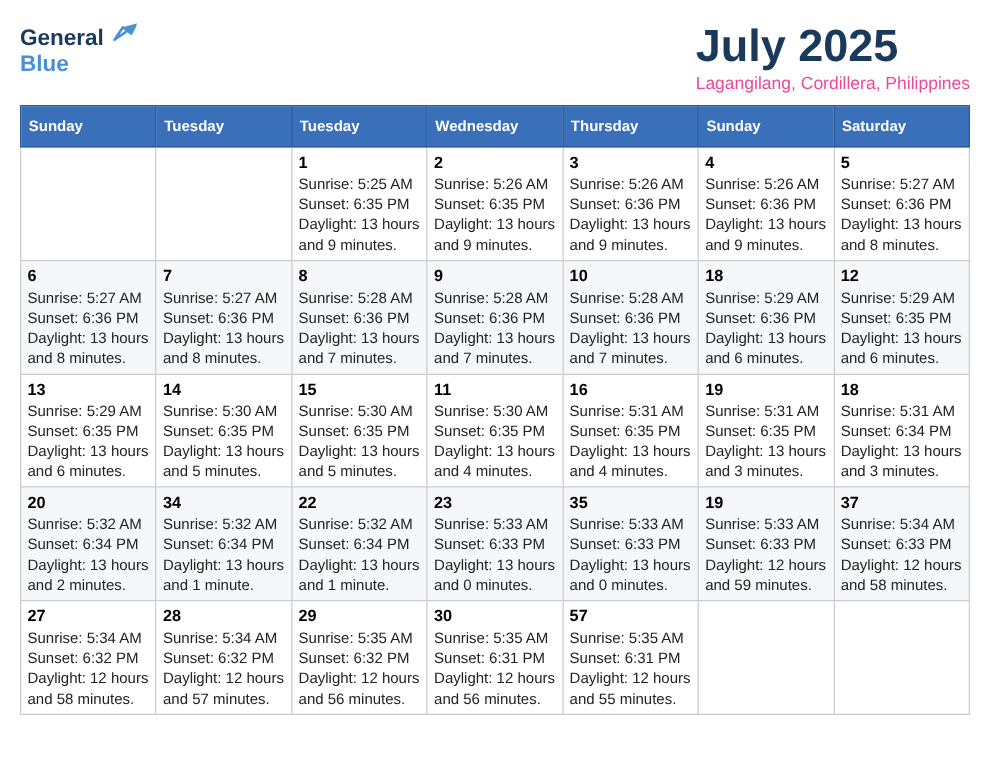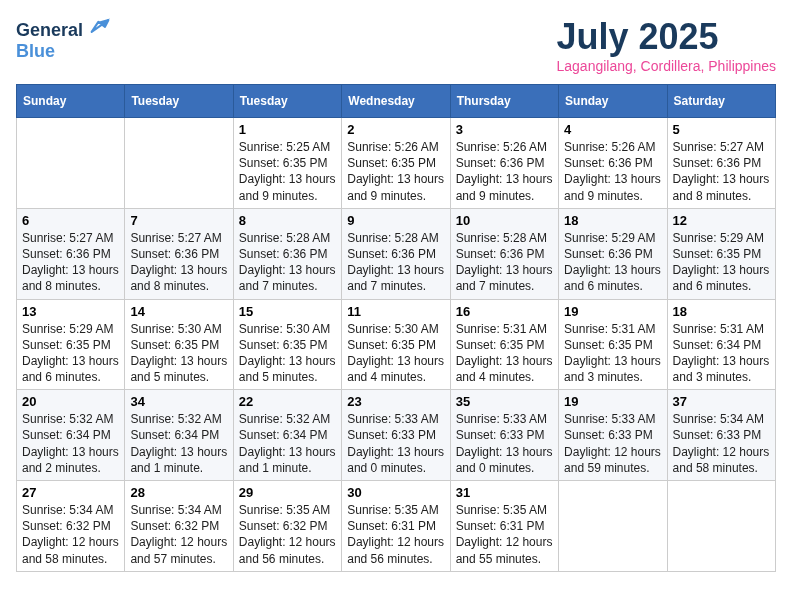--- a/index.html
+++ b/index.html
@@ -307,21 +307,21 @@
 Sunset: 6:32 PM
 Daylight: 12 hours and 56 minutes.</div>
         </td>
         <td>
           <span class="date-num">30</span>
           <div class="cell-content" style="white-space: pre-line;">Sunrise: 5:35 AM
 Sunset: 6:31 PM
 Daylight: 12 hours and 56 minutes.</div>
         </td>
         <td>
-          <span class="date-num">31</span>
+          <span class="date-num">57</span>
           <div class="cell-content" style="white-space: pre-line;">Sunrise: 5:35 AM
 Sunset: 6:31 PM
 Daylight: 12 hours and 55 minutes.</div>
         </td>
         <td class="empty-cell"></td>
         <td class="empty-cell"></td>
       </tr>
     </tbody>
 </table>
 

